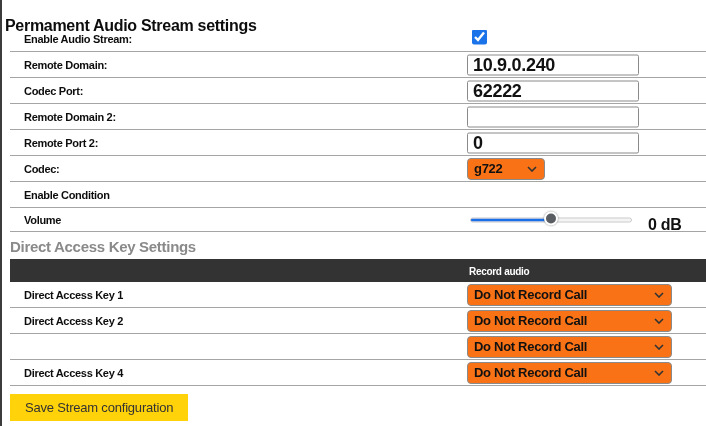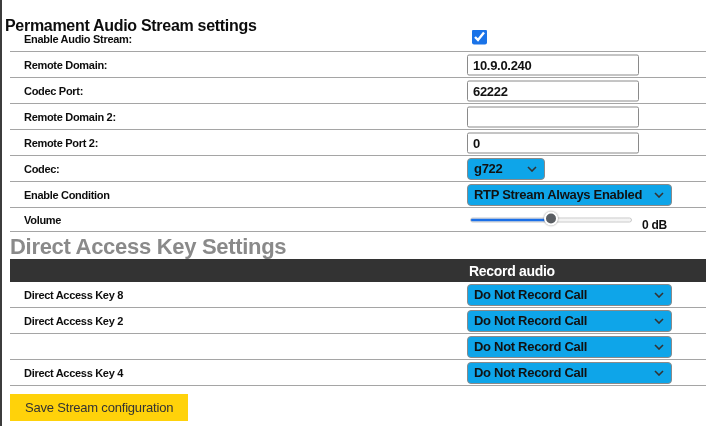--- a/index.html
+++ b/index.html
@@ -39,28 +39,28 @@
 
   input[type="checkbox"] {
     width: 15px; height: 15px; margin-left: 5px;
     accent-color: #1a73e8;
   }
   input[type="text"] {
     width: 172px; height: 21px;
     border: 1px solid #8a8a8a; border-radius: 2px;
     padding: 0 5px;
     font-family: "Liberation Sans", sans-serif;
-    font-size: 13px; font-weight: bold; letter-spacing: -0.3px; color: #111;
+    font-size: 18px; font-weight: bold; letter-spacing: -0.3px; color: #111;
     background: #fff;
   }
   .select-wrap { position: relative; display: inline-block; }
   select {
     appearance: none; -webkit-appearance: none; -moz-appearance: none;
     height: 22px;
-    background: #0ea5e9;
+    background: #f97316;
     border: 1px solid #8a8a8a; border-radius: 4px;
     padding: 0 24px 0 6px;
     font-family: "Liberation Sans", sans-serif;
     font-size: 13px; font-weight: bold; letter-spacing: -0.3px; color: #111;
   }
   select.narrow { width: 78px; }
   select.wide { width: 205px; }
   .chev {
     position: absolute; right: 8px; top: 50%; transform: translateY(-50%);
     pointer-events: none; line-height: 0;
@@ -86,40 +86,40 @@
   }
   input[type="range"]::-moz-range-track {
     height: 5px; border-radius: 3px; border: 1px solid #c9c9c9; background: #f4f4f4;
   }
   input[type="range"]::-moz-range-progress { height: 5px; border-radius: 3px; background: #1a6fe8; }
   input[type="range"]::-moz-range-thumb {
     width: 14px; height: 14px; border-radius: 50%;
     background: #5a5e63; border: 2px solid #fff;
   }
   .volume-value {
-    font-size: 12px; font-weight: bold; letter-spacing: -0.3px; color: #111;
-    margin-left: 10px; margin-top: 9px; white-space: nowrap;
+    font-size: 16px; font-weight: bold; letter-spacing: -0.3px; color: #111;
+    margin-left: 16px; margin-top: 9px; white-space: nowrap;
   }
   
   .section-title {
     height: 27px; line-height: 29px;
     padding-left: 8px;
-    font-size: 22px; font-weight: bold; letter-spacing: -0.3px;
+    font-size: 15px; font-weight: bold; letter-spacing: -0.3px;
     color: #8a8a8a;
   }
   
   .dak-header {
     position: relative;
     height: 23px;
     margin-left: 8px;
     background: #333333;
   }
   .dak-header-label {
     position: absolute; left: 459px; top: 50%; transform: translateY(-50%);
-    color: #fff; font-size: 14px; font-weight: bold; letter-spacing: -0.3px;
+    color: #fff; font-size: 10px; font-weight: bold; letter-spacing: -0.3px;
     white-space: nowrap;
   }
   
   .save-button {
     display: inline-block;
     margin: 8px 0 0 8px;
     height: 27px;
     padding: 0 15px;
     background: #ffd20a;
     border: none;
@@ -186,50 +186,40 @@
         <svg width="10" height="6" viewBox="0 0 10 6">
             <polyline points="1,1 5,5 9,1" fill="none" stroke="#333" stroke-width="1.6"></polyline>
           </svg>
       </span>
     </span>
   </div>
 
   
   <div class="row">
     <span class="row-label">Enable Condition</span>
-    <span class="row-control select-wrap">
-      <select class="wide">
-        <option>RTP Stream Always Enabled</option>
-      </select>
-      <span class="chev">
-        <svg width="10" height="6" viewBox="0 0 10 6">
-            <polyline points="1,1 5,5 9,1" fill="none" stroke="#333" stroke-width="1.6"></polyline>
-          </svg>
-      </span>
-    </span>
   </div>
 
   
   <div class="row volume-row">
     <span class="row-label">Volume</span>
     <span class="row-control volume-wrap">
       <input type="range" min="0" max="100" value="50" style="">
       <span class="volume-value">0 dB</span>
     </span>
   </div>
 
   
   <div class="section-title">Direct Access Key Settings</div>
 
   <div class="dak-header">
     <span class="dak-header-label">Record audio</span>
   </div>
 
   <div class="row">
-    <span class="row-label">Direct Access Key 8</span>
+    <span class="row-label">Direct Access Key 1</span>
     <span class="row-control select-wrap">
       <select class="wide">
         <option>Do Not Record Call</option>
       </select>
       <span class="chev">
         <svg width="10" height="6" viewBox="0 0 10 6">
             <polyline points="1,1 5,5 9,1" fill="none" stroke="#333" stroke-width="1.6"></polyline>
           </svg>
       </span>
     </span>

